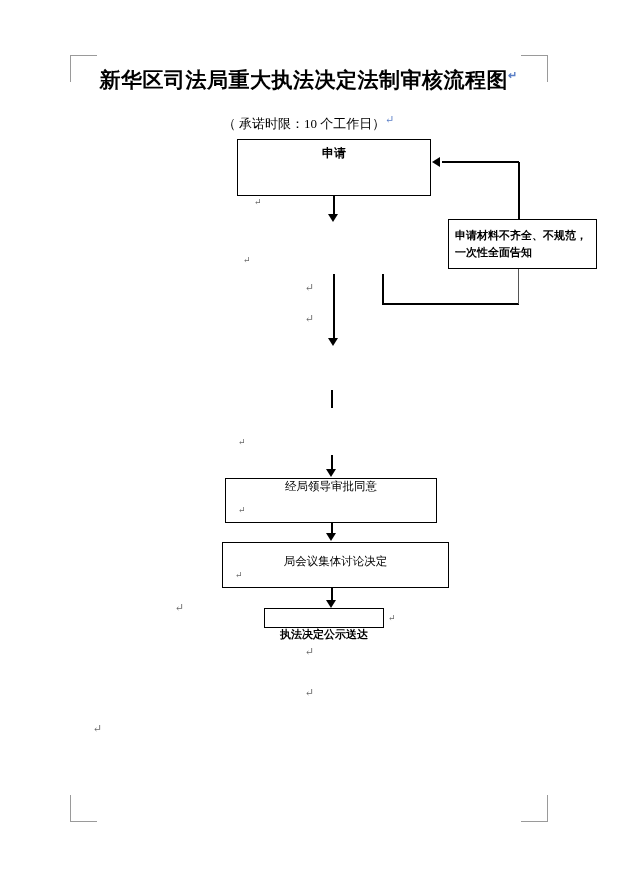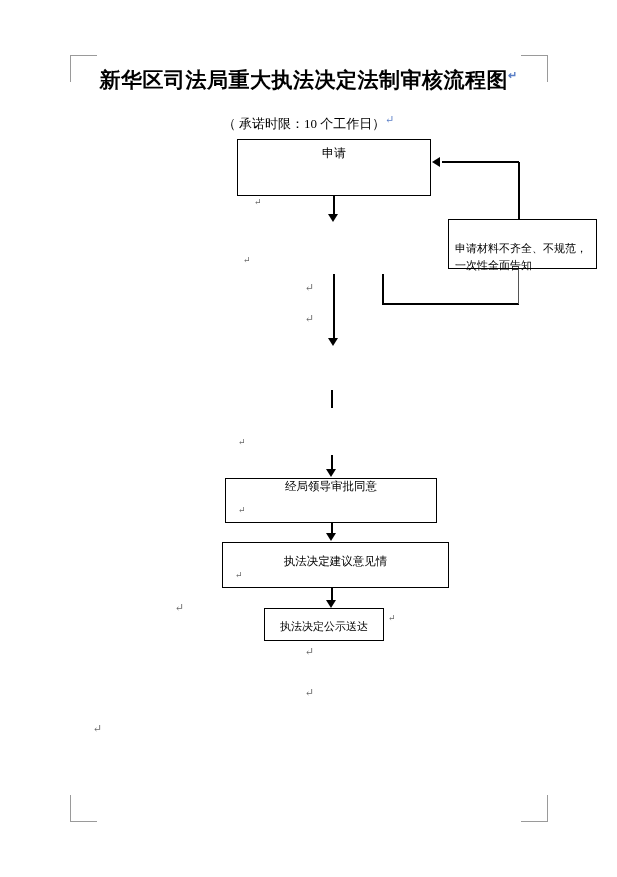--- a/index.html
+++ b/index.html
@@ -31,30 +31,30 @@
   .pmark{position:absolute;color:#6b6b6b;font-size:11px;}
 
   
   .box{
     position:absolute;border:1px solid #000;background:#fff;
     box-sizing:border-box;display:flex;flex-direction:column;
     justify-content:flex-start;
   }
   .box .ln{display:block;text-align:center;white-space:nowrap;}
   .box.left .ln{text-align:left;}
-  .b-bold{font-weight:normal;}
+  .b-bold{font-weight:bold;}
 
   #box-apply{left:237px;top:139px;width:194px;height:57px;padding-top:5px;font-size:12px;line-height:17px;}
   #box-procedure{left:237px;top:222px;width:194px;height:52px;padding-top:12px;font-size:11.5px;}
-  #box-notice{left:448px;top:219px;width:149px;height:50px;padding:20px 0 0 6px;font-size:11px;line-height:17px;}
+  #box-notice{left:448px;top:219px;width:149px;height:50px;padding:7px 0 0 6px;font-size:11px;line-height:17px;}
   #box-materials{left:228px;top:348px;width:212px;height:42px;padding-top:5px;font-size:9px;line-height:15px;}
   #box-legal{left:225px;top:408px;width:212px;height:47px;padding-top:11px;font-size:11.5px;}
   #box-leader{left:225px;top:478px;width:212px;height:45px;font-size:11.5px;}
   #box-meeting{left:222px;top:542px;width:227px;height:46px;padding-top:11px;font-size:11.5px;}
-  #box-publish{left:264px;top:608px;width:120px;height:33px;padding-top:10px;font-size:11px;}
+  #box-publish{left:264px;top:608px;width:120px;height:20px;padding-top:18px;font-size:11px;}
 
   
   .ln-v{position:absolute;width:1.6px;background:#000;}
   .ln-h{position:absolute;height:1.6px;background:#000;}
   .ln-v.thin{width:1.4px;background:#555;}
   .arrow-d{position:absolute;width:0;height:0;border-left:5px solid transparent;border-right:5px solid transparent;border-top:8px solid #000;}
   .arrow-l{position:absolute;width:0;height:0;border-top:5px solid transparent;border-bottom:5px solid transparent;border-right:8px solid #000;}
 
   
   .boxmark{position:absolute;color:#6b6b6b;font-size:9px;}
@@ -87,21 +87,21 @@
 
 
   <div class="boxmark" style="left:238px;top:437px;">↵</div>
 
   <div class="box" id="box-leader">
     <span class="ln">经局领导审批同意</span>
   </div>
   <div class="boxmark" style="left:238px;top:505px;">↵</div>
 
   <div class="box" id="box-meeting">
-    <span class="ln">执法决定建议意见情</span>
+    <span class="ln">局会议集体讨论决定</span>
   </div>
   <div class="boxmark" style="left:235px;top:570px;">↵</div>
 
   <div class="box" id="box-publish">
     <span class="ln b-bold">执法决定公示送达</span>
   </div>
   <div class="boxmark" style="left:388px;top:613px;">↵</div>
 
   <div class="ln-v" style="left:333px;top:196px;height:20px;"></div>
   <div class="arrow-d" style="left:328px;top:214px;"></div>

